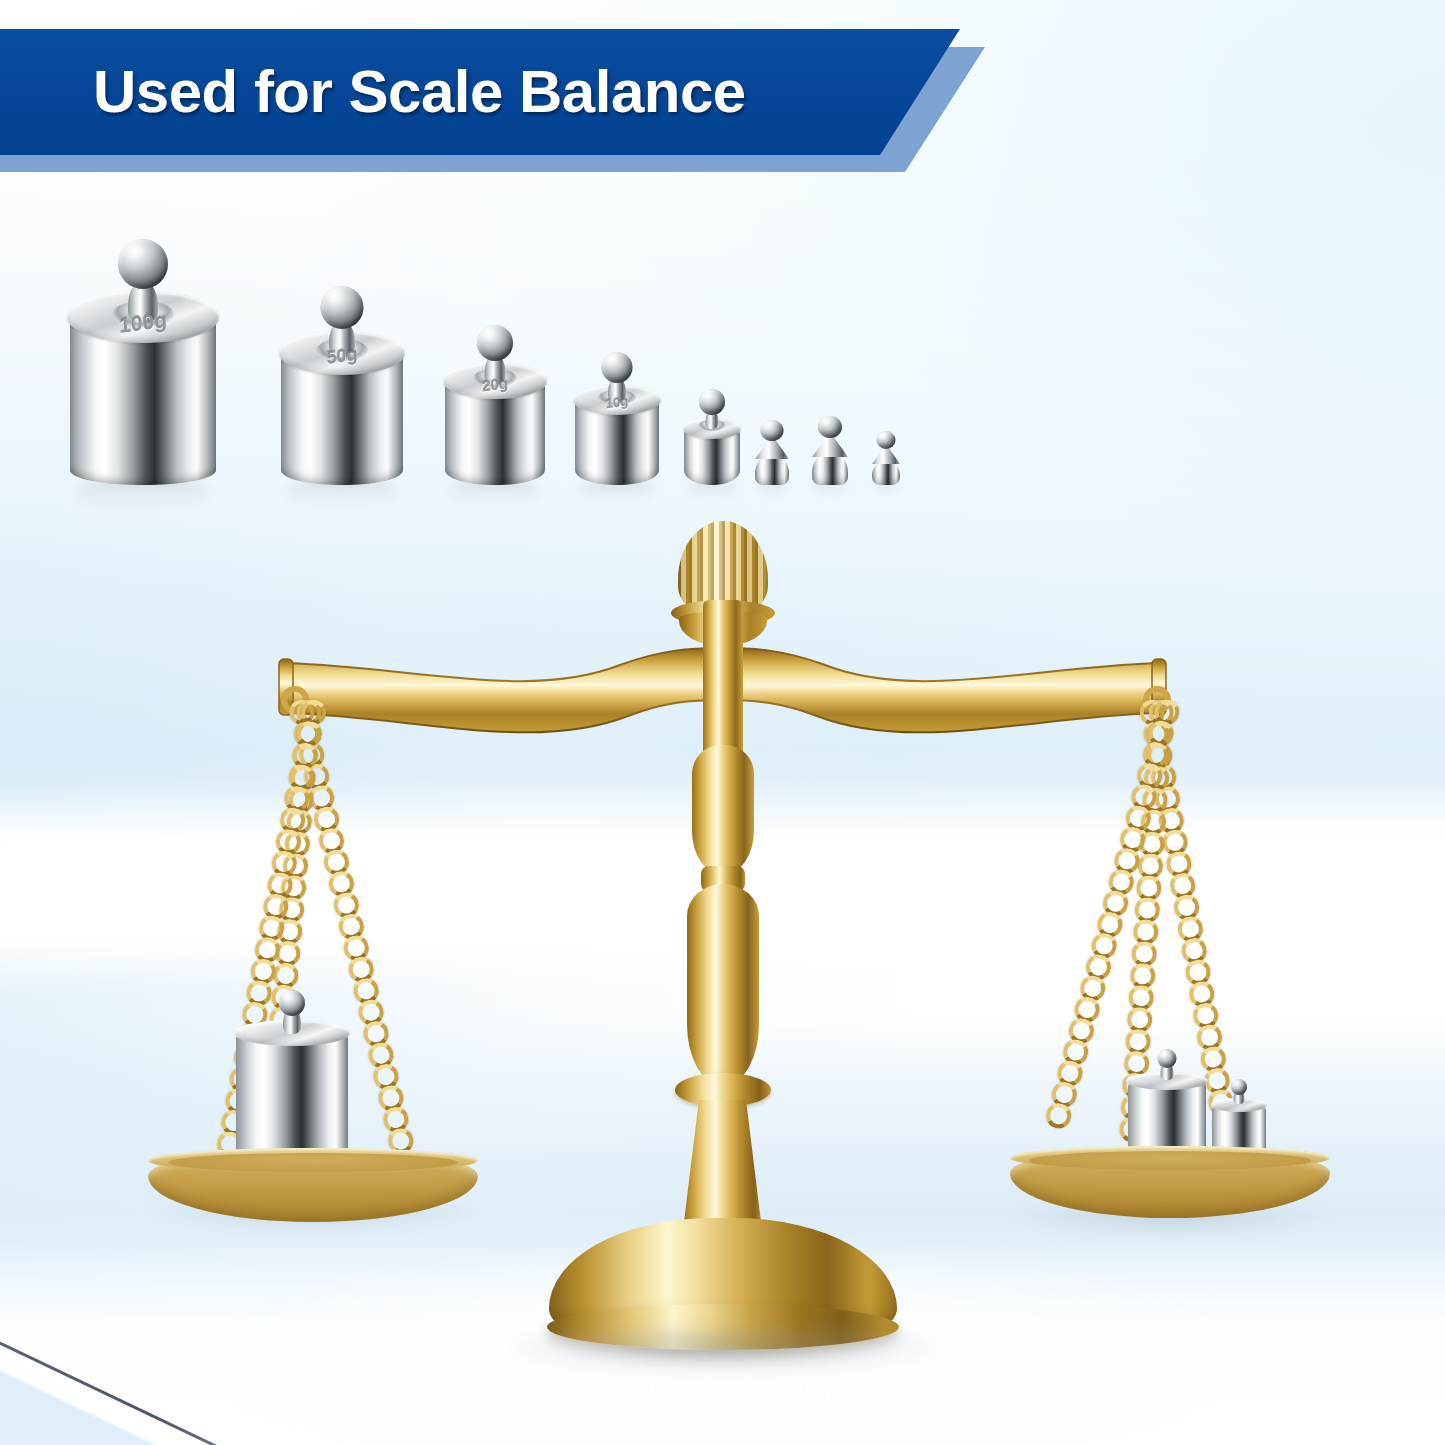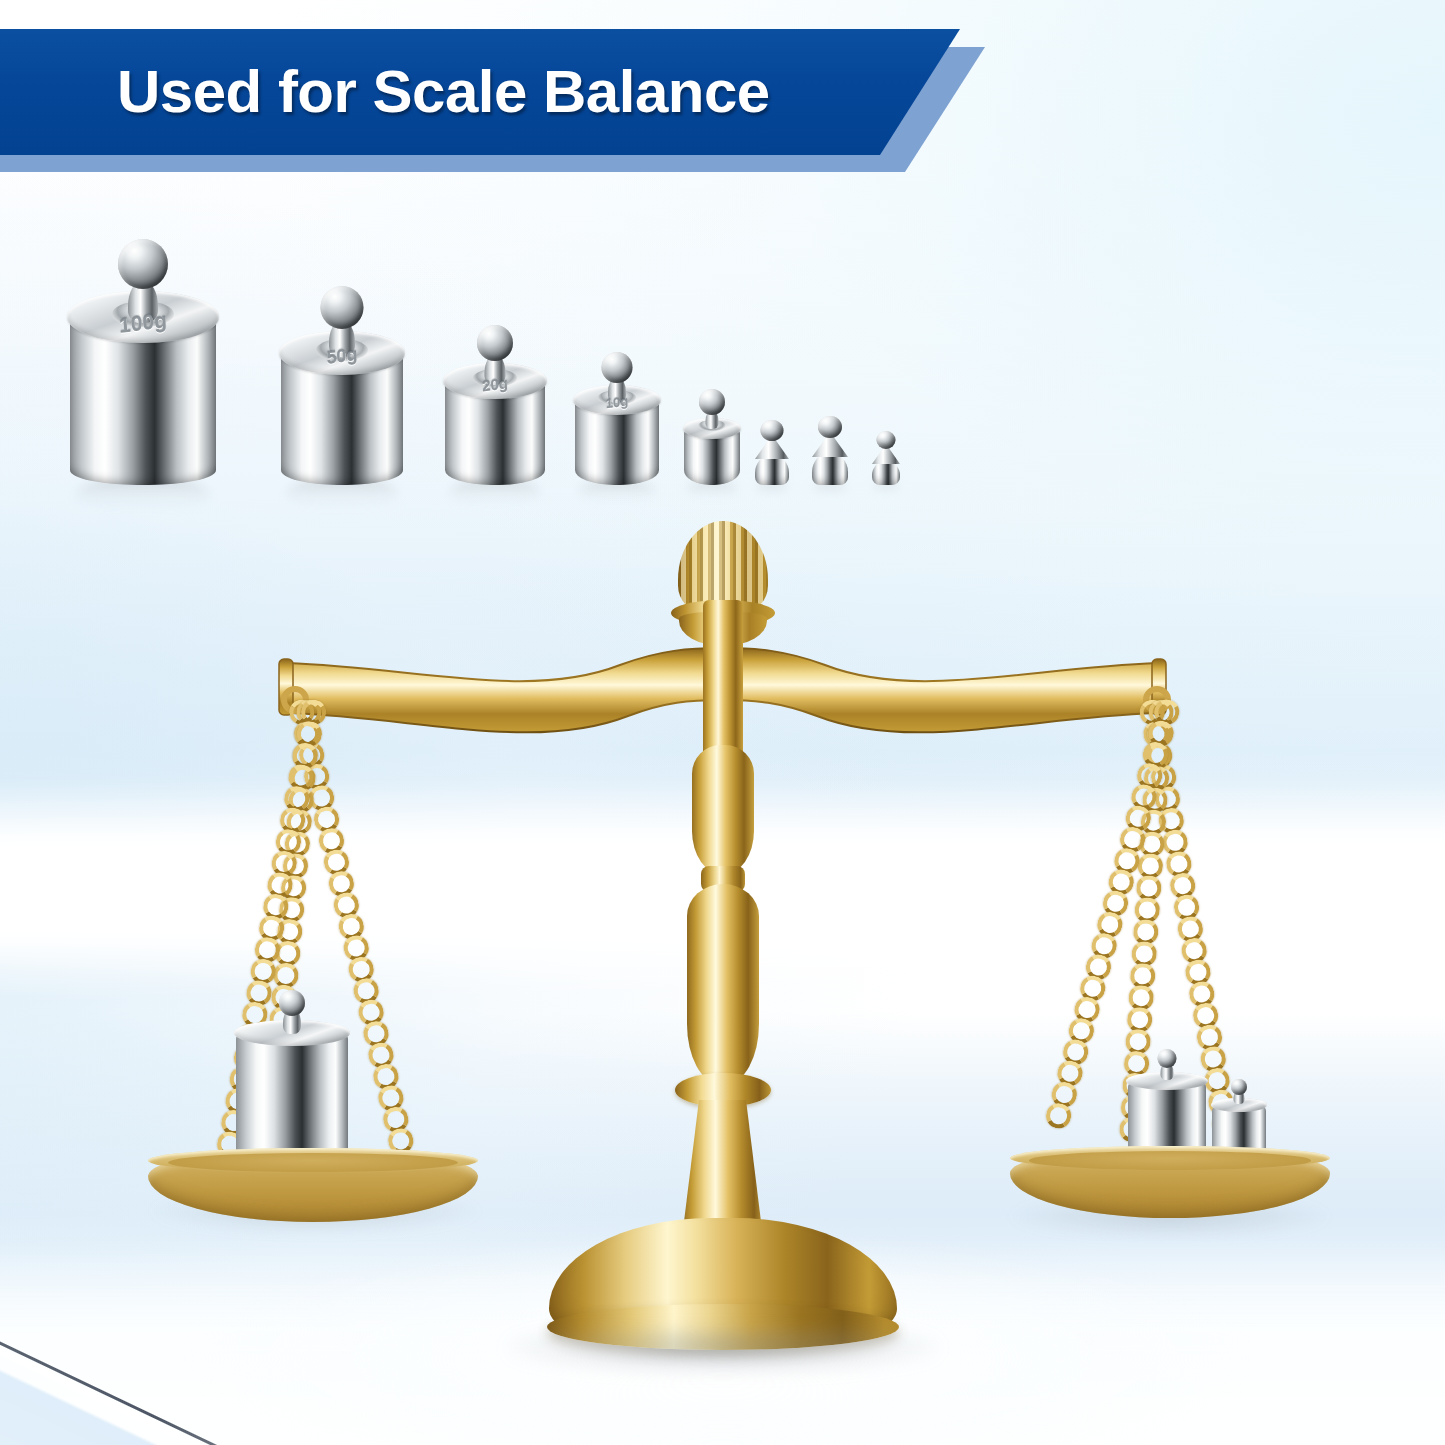--- a/index.html
+++ b/index.html
@@ -60,21 +60,21 @@
     background:linear-gradient(180deg,#dfeefa 0%,#e9f4fb 60%,#f3f9fd 100%);
     transform:rotate(25.5deg);transform-origin:left top;filter:blur(1px);}
 
   
   .banner-shadow{position:absolute;left:0;top:47px;width:985px;height:125px;
     background:#7ea2d2;
     clip-path:polygon(0 0, 985px 0, 905px 125px, 0 125px);}
   .banner{position:absolute;left:0;top:29px;width:960px;height:126px;
     background:linear-gradient(180deg,#0b50a0 0%,#06479a 38%,#034291 100%);
     clip-path:polygon(0 0, 960px 0, 880px 126px, 0 126px);
-    display:flex;align-items:center;padding-left:24px;}
+    display:flex;align-items:center;}
   .banner-title{margin-left:93px;color:#ffffff;font-size:60px;font-weight:bold;
     letter-spacing:-0.5px;line-height:1;
     text-shadow:2px 3px 3px rgba(0,0,0,.38);white-space:nowrap;}
 
   
   .weights-row{position:absolute;left:70px;top:185px;width:860px;height:300px;}
   .wt{position:absolute;bottom:0;}
   .wt .body{position:absolute;left:0;bottom:0;width:100%;
     background:linear-gradient(90deg,
       #8e9397 0%, #c2c8cc 8%, #f4f6f7 17%, #ffffff 24%,

